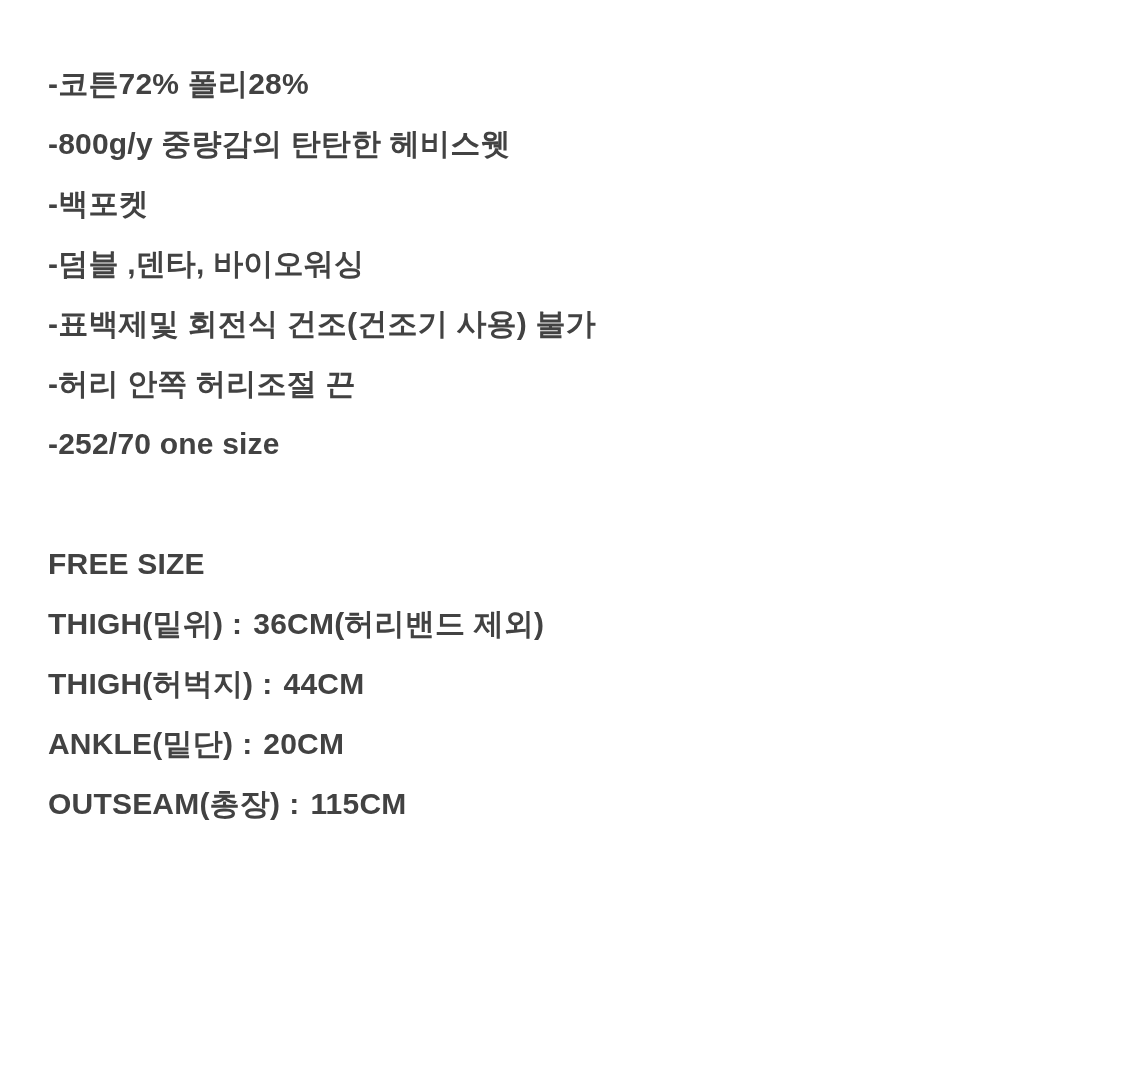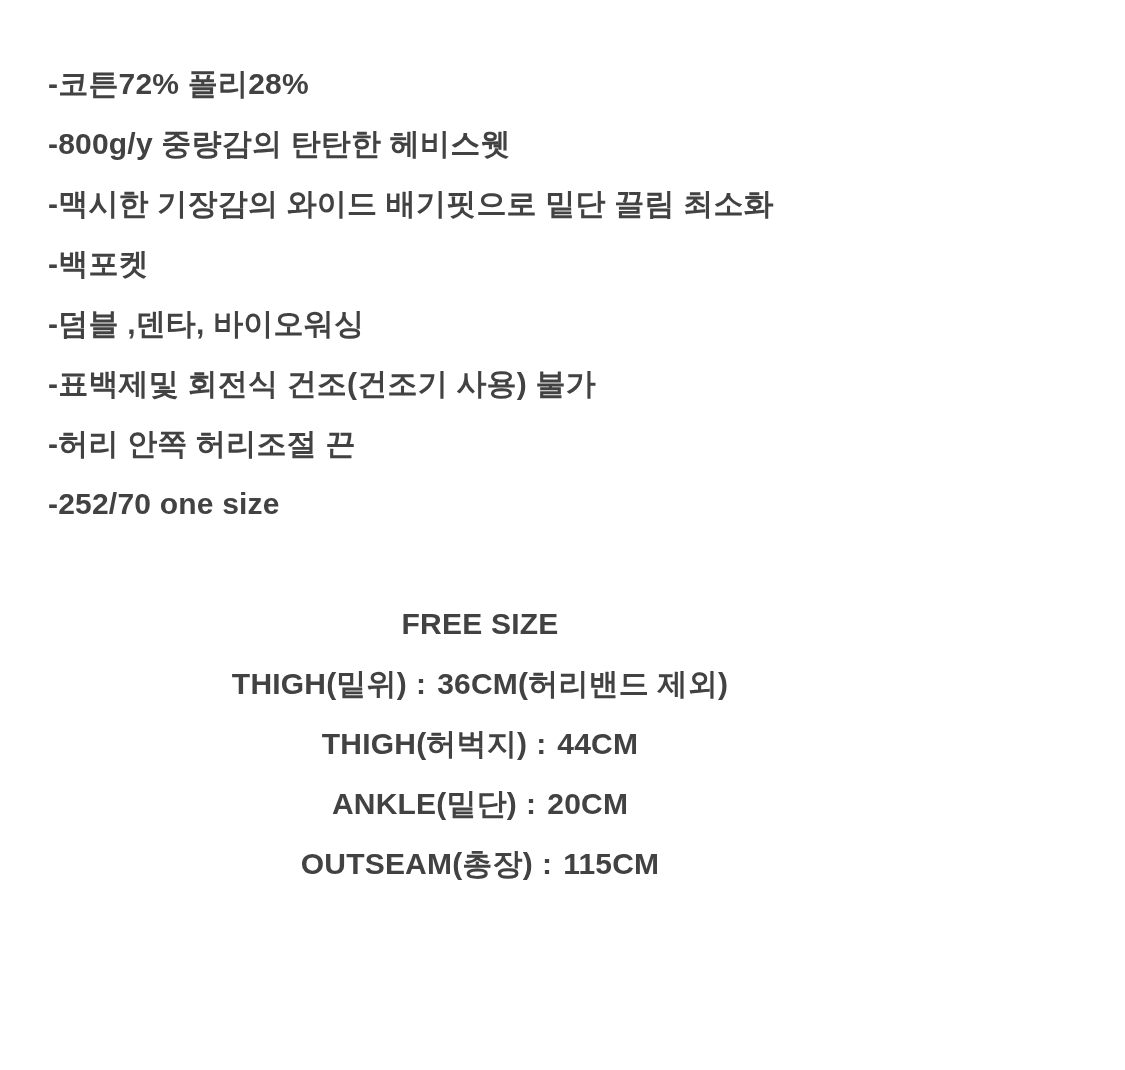--- a/index.html
+++ b/index.html
@@ -27,39 +27,37 @@
   .details {
     list-style: none;
     margin: 0;
     padding: 0;
   }
   .details li {
     white-space: nowrap;
   }
   .sizes {
     margin-top: 60px;
-    text-align: center;
   }
   .size-line {
     white-space: nowrap;
   }
   .colon {
     display: inline-block;
     margin: 0 11px 0 9px;
   }
 </style>
 </head>
 <body>
 
 <div class="page">
 
   <ul class="details">
     <li>-코튼72% 폴리28%</li>
     <li>-800g/y 중량감의 탄탄한 헤비스웻</li>
-    <li>-맥시한 기장감의 와이드 배기핏으로 밑단 끌림 최소화</li>
     <li>-백포켓</li>
     <li>-덤블 ,덴타, 바이오워싱</li>
     <li>-표백제및 회전식 건조(건조기 사용) 불가</li>
     <li>-허리 안쪽 허리조절 끈</li>
     <li>-252/70 one size</li>
   </ul>
 
   <div class="sizes">
     <div class="size-line">FREE SIZE</div>
 

